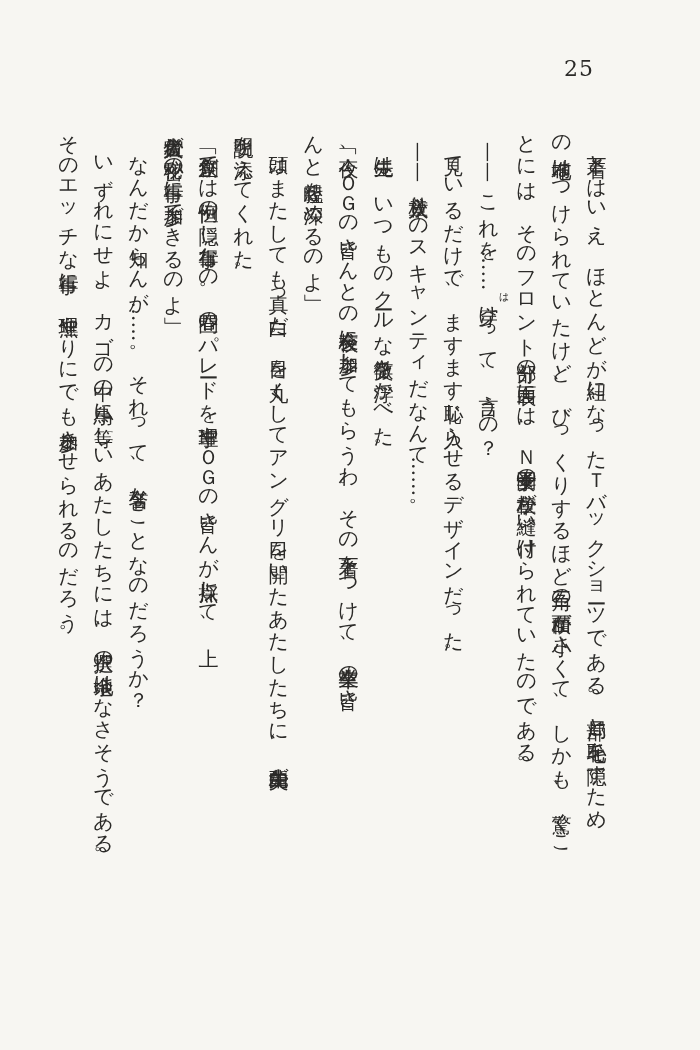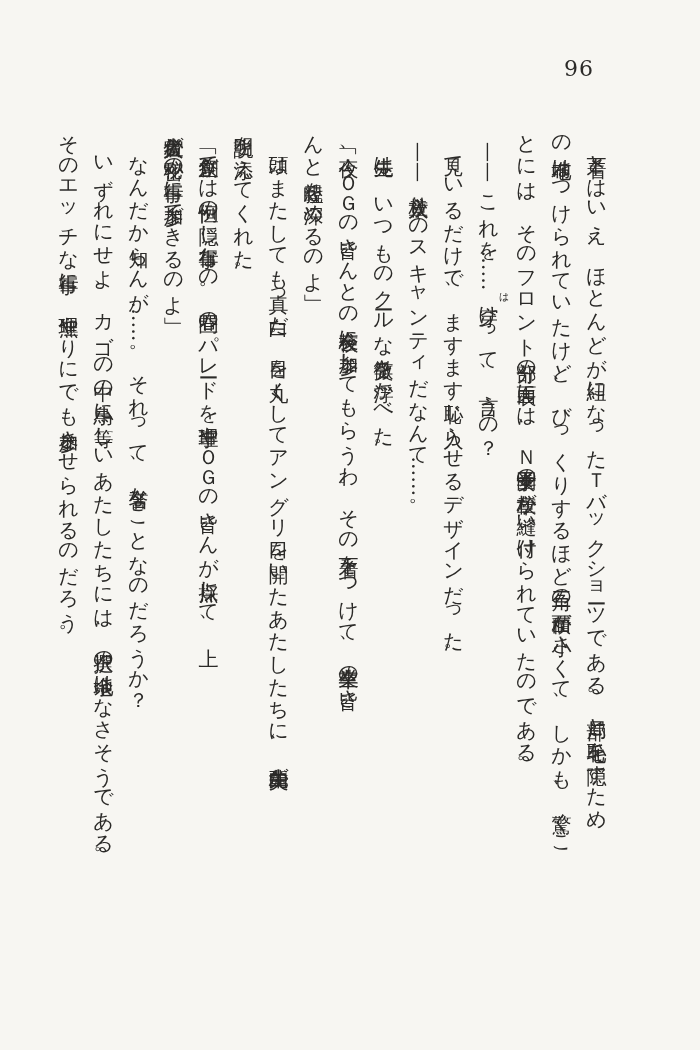--- a/index.html
+++ b/index.html
@@ -45,21 +45,21 @@
   }
   ruby rt {
     font-size: 10px;
     letter-spacing: 0;
   }
 </style>
 </head>
 <body>
 
 <div class="page" style="background: rgb(247, 246, 242); color: rgb(43, 42, 40);">
-  <div class="page-number">96</div>
+  <div class="page-number">25</div>
   <main class="text-block">
       <div class="paragraph">
         <div class="line indent">下着とはいえ、ほとんどが紐になったＴバックショーツである。局部と恥毛を隠すため</div>
         <div class="line">の布地はつけられていたけど、びっくりするほど三角の面積が小さくて、しかも、驚くこ</div>
         <div class="line">とには、そのフロント部分の表面には、Ｎ女子学園の校章が縫い付けられていたのである。</div>
       </div>
       <div class="paragraph">
         <div class="line indent">——これを……<ruby>穿<rt>は</rt></ruby>けって、言うの？</div>
       </div>
       <div class="paragraph">

